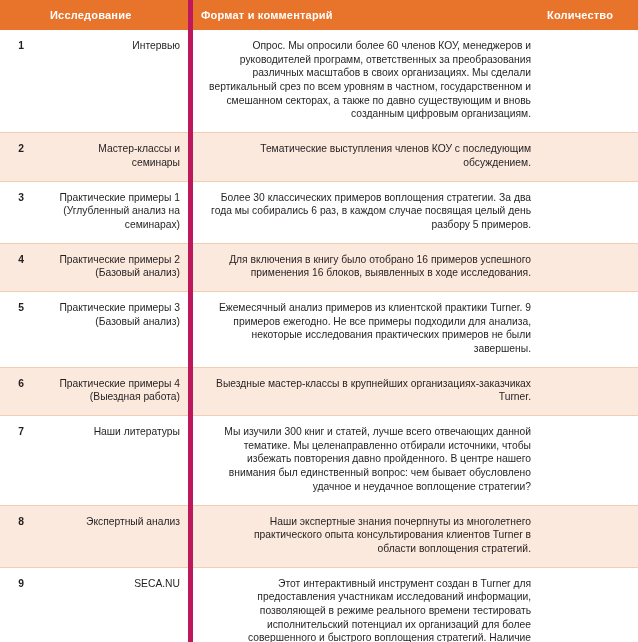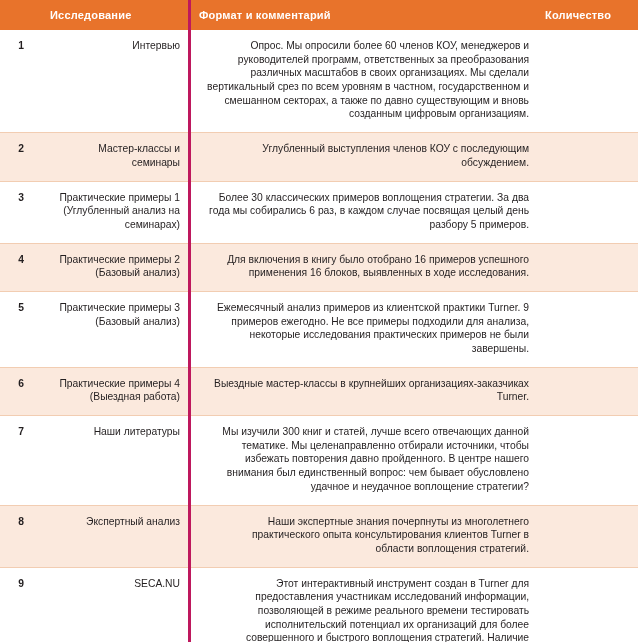--- a/index.html
+++ b/index.html
@@ -71,21 +71,21 @@
     padding-left: 10px;
   }
   tbody tr.row-even {
     background: #ffffff;
   }
   tbody tr.row-odd {
     background: #fbe9dd;
   }
   
   td.desc, th.col-desc {
-    border-left: 3px solid #be185d;
+    border-left: 5px solid #be185d;
   }
   
   tbody tr td {
     border-bottom: 1px solid #f2cdb2;
     text-align: right;
   }
   tbody tr:last-child td {
     border-bottom: none;
   }
   .shift {
@@ -108,21 +108,21 @@
     <tbody>
       <tr class="row-even">
         <td class="num">1</td>
         <td class="name">Интервью</td>
         <td class="desc">Опрос. Мы опросили более 60 членов КОУ, менеджеров и руководителей программ, ответственных за преобразования различных масштабов в своих организациях. Мы сделали вертикальный срез по всем уровням в частном, государственном и смешанном секторах, а также по давно существующим и вновь созданным цифровым организациям.</td>
         <td class="count">50+</td>
       </tr>
       <tr class="row-odd">
         <td class="num">2</td>
         <td class="name">Мастер-классы и семинары</td>
-        <td class="desc">Углубленный выступления членов КОУ с последующим обсуждением.</td>
+        <td class="desc">Тематические выступления членов КОУ с последующим обсуждением.</td>
         <td class="count">5+</td>
       </tr>
       <tr class="row-even">
         <td class="num">3</td>
         <td class="name">Практические примеры 1 (Углубленный анализ на семинарах)</td>
         <td class="desc">Более 30 классических примеров воплощения стратегии. За два года мы собирались 6 раз, в каждом случае посвящая целый день разбору 5 примеров.</td>
         <td class="count">30+</td>
       </tr>
       <tr class="row-odd">
         <td class="num">4</td>

